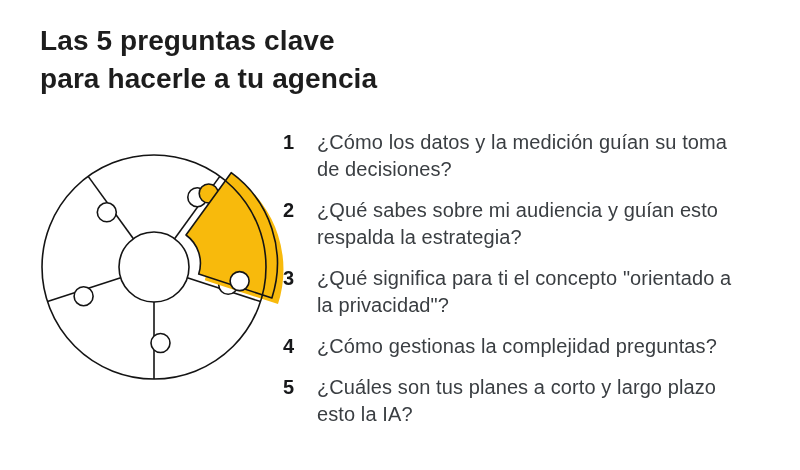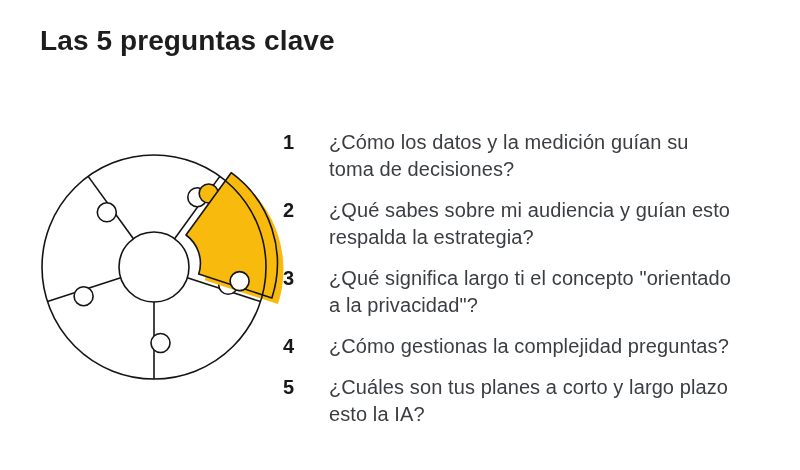--- a/index.html
+++ b/index.html
@@ -54,30 +54,30 @@
     font-weight: 700;
     line-height: 27px;
     color: #17181a;
   }
   .q-text {
     font-size: 20px;
     font-weight: 400;
     line-height: 27px;
     color: #3a3e42;
     letter-spacing: 0.1px;
-    margin-left: 12px;
   }
 </style>
 </head>
 <body>
 
 <div class="canvas">
 
   <div class="title">
     <span>Las 5 preguntas clave</span>
+    <span>para hacerle a tu agencia</span>
   </div>
 
   <div class="puzzle-wrap">
     <svg width="260" height="260" viewBox="0 0 260 260">
 
       <circle cx="130" cy="130" r="112" fill="#ffffff" stroke="none"></circle>
 
       <g stroke="#141414" stroke-width="1.6">
 
         <line x1="109.4" y1="101.7" x2="64.2" y2="39.4"></line>
@@ -114,21 +114,21 @@
     <div class="q-item">
       <span class="q-num">1</span>
       <span class="q-text">¿Cómo los datos y la medición guían su toma de decisiones?</span>
     </div>
     <div class="q-item">
       <span class="q-num">2</span>
       <span class="q-text">¿Qué sabes sobre mi audiencia y guían esto respalda la estrategia?</span>
     </div>
     <div class="q-item">
       <span class="q-num">3</span>
-      <span class="q-text">¿Qué significa largo ti el concepto "orientado a la privacidad"?</span>
+      <span class="q-text">¿Qué significa para ti el concepto "orientado a la privacidad"?</span>
     </div>
     <div class="q-item">
       <span class="q-num">4</span>
       <span class="q-text">¿Cómo gestionas la complejidad preguntas?</span>
     </div>
     <div class="q-item">
       <span class="q-num">5</span>
       <span class="q-text">¿Cuáles son tus planes a corto y largo plazo esto la IA?</span>
     </div>
   </div>

